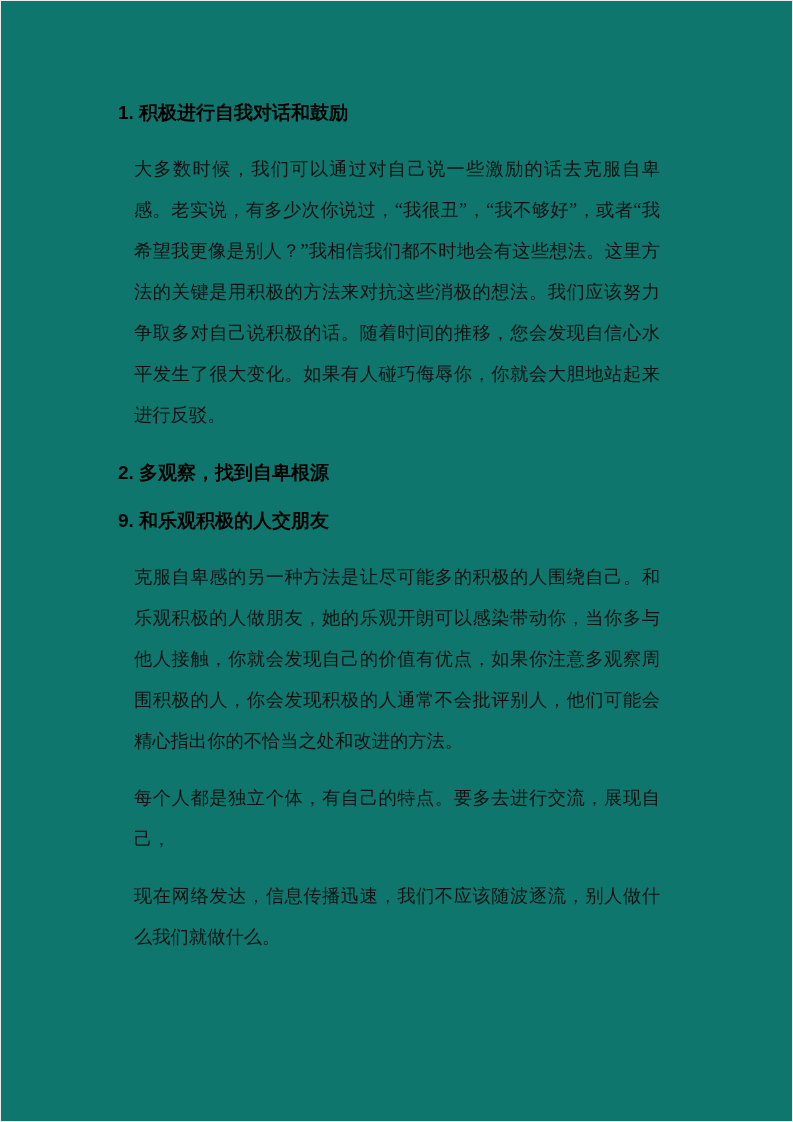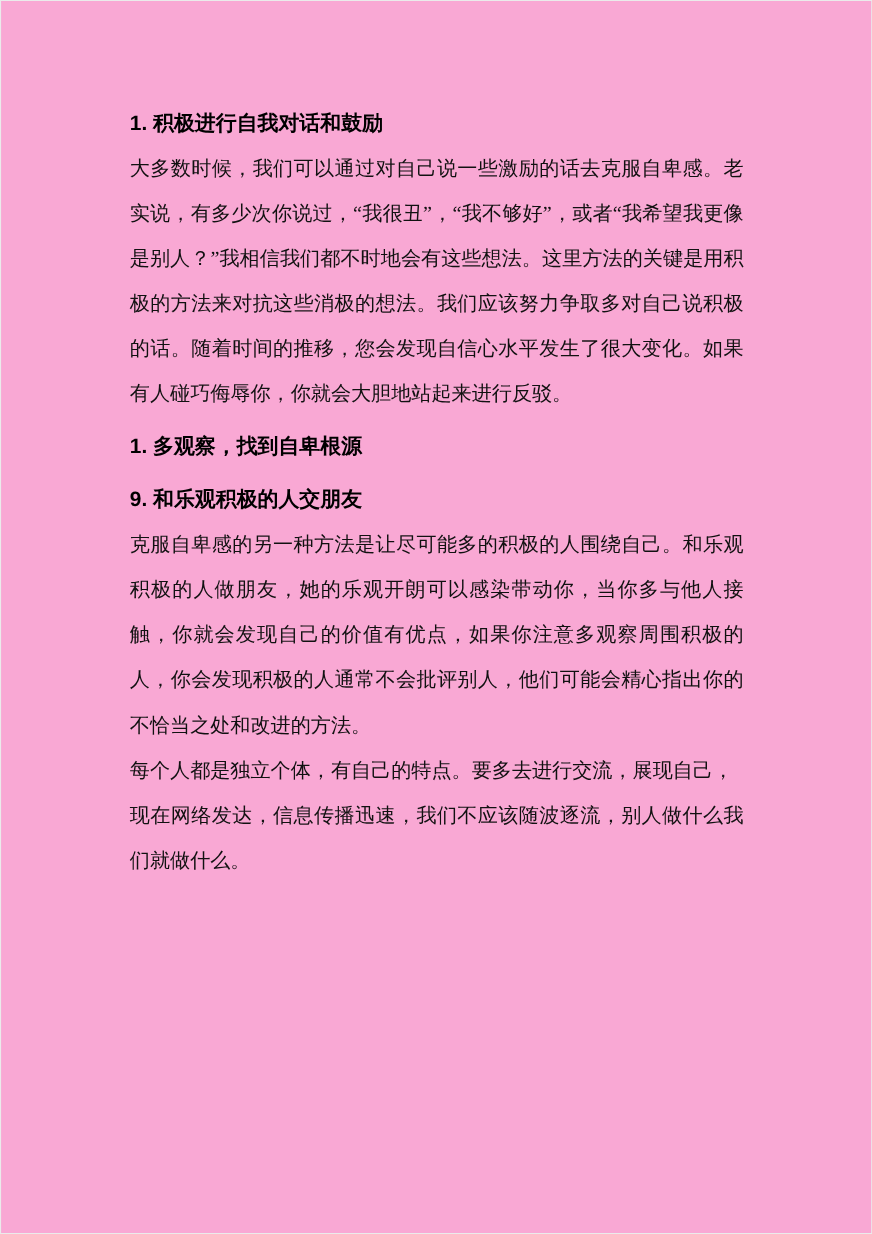--- a/index.html
+++ b/index.html
@@ -4,21 +4,21 @@
 <style>
   html, body {
     margin: 0;
     padding: 0;
     background: #ffffff;
   }
   .page {
     position: relative;
     width: 793px;
     height: 1122px;
-    background: #f9a8d4;
+    background: #0f766e;
     box-sizing: border-box;
     box-shadow: inset 0 0 0 1px #ebebeb;
     overflow: hidden;
     color: #111111;
   }
   .content {
     position: absolute;
     left: 118px;
     top: 92px;
     width: 558px;
@@ -33,32 +33,32 @@
     white-space: nowrap;
   }
   .heading + .heading,
   .para + .heading {
     margin-top: 7px;
   }
   .para {
     font-family: "Liberation Serif", "DejaVu Serif", serif;
     font-size: 18.3px;
     line-height: 41px;
-    margin: 0;
+    margin: 16px;
     text-align: justify;
     text-justify: inter-character;
     color: #111111;
   }
 </style>
 </head>
 <body>
 
 <div class="page">
   <div class="content">
       <div class="heading">1. 积极进行自我对话和鼓励</div>
       <p class="para">大多数时候，我们可以通过对自己说一些激励的话去克服自卑感。老实说，有多少次你说过，“我很丑”，“我不够好”，或者“我希望我更像是别人？”我相信我们都不时地会有这些想法。这里方法的关键是用积极的方法来对抗这些消极的想法。我们应该努力争取多对自己说积极的话。随着时间的推移，您会发现自信心水平发生了很大变化。如果有人碰巧侮辱你，你就会大胆地站起来进行反驳。</p>
-      <div class="heading">1. 多观察，找到自卑根源</div>
+      <div class="heading">2. 多观察，找到自卑根源</div>
       <div class="heading">9. 和乐观积极的人交朋友</div>
       <p class="para">克服自卑感的另一种方法是让尽可能多的积极的人围绕自己。和乐观积极的人做朋友，她的乐观开朗可以感染带动你，当你多与他人接触，你就会发现自己的价值有优点，如果你注意多观察周围积极的人，你会发现积极的人通常不会批评别人，他们可能会精心指出你的不恰当之处和改进的方法。</p>
       <p class="para">每个人都是独立个体，有自己的特点。要多去进行交流，展现自己，</p>
       <p class="para">现在网络发达，信息传播迅速，我们不应该随波逐流，别人做什么我们就做什么。</p>
     </div>
 </div>
 
 </body></html>

